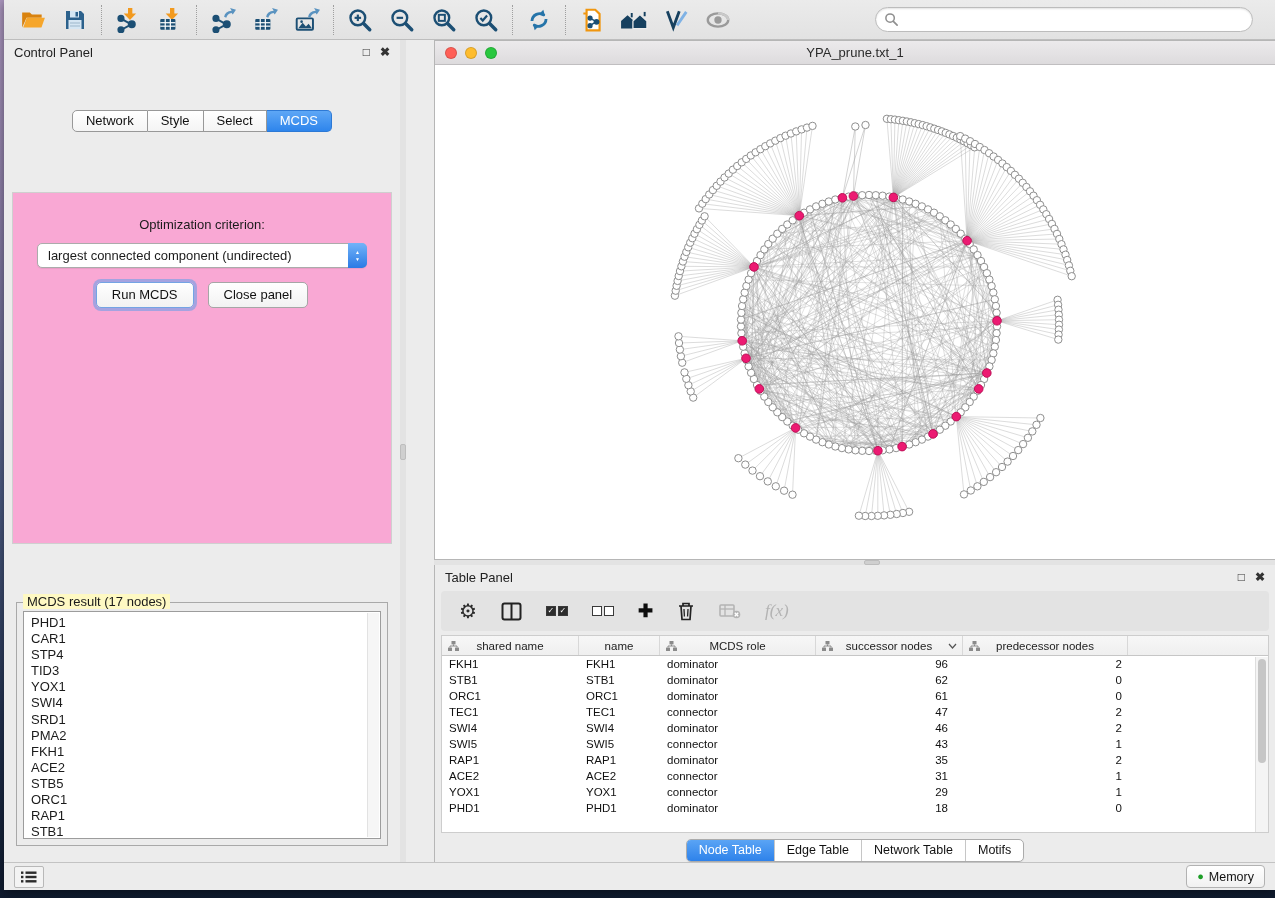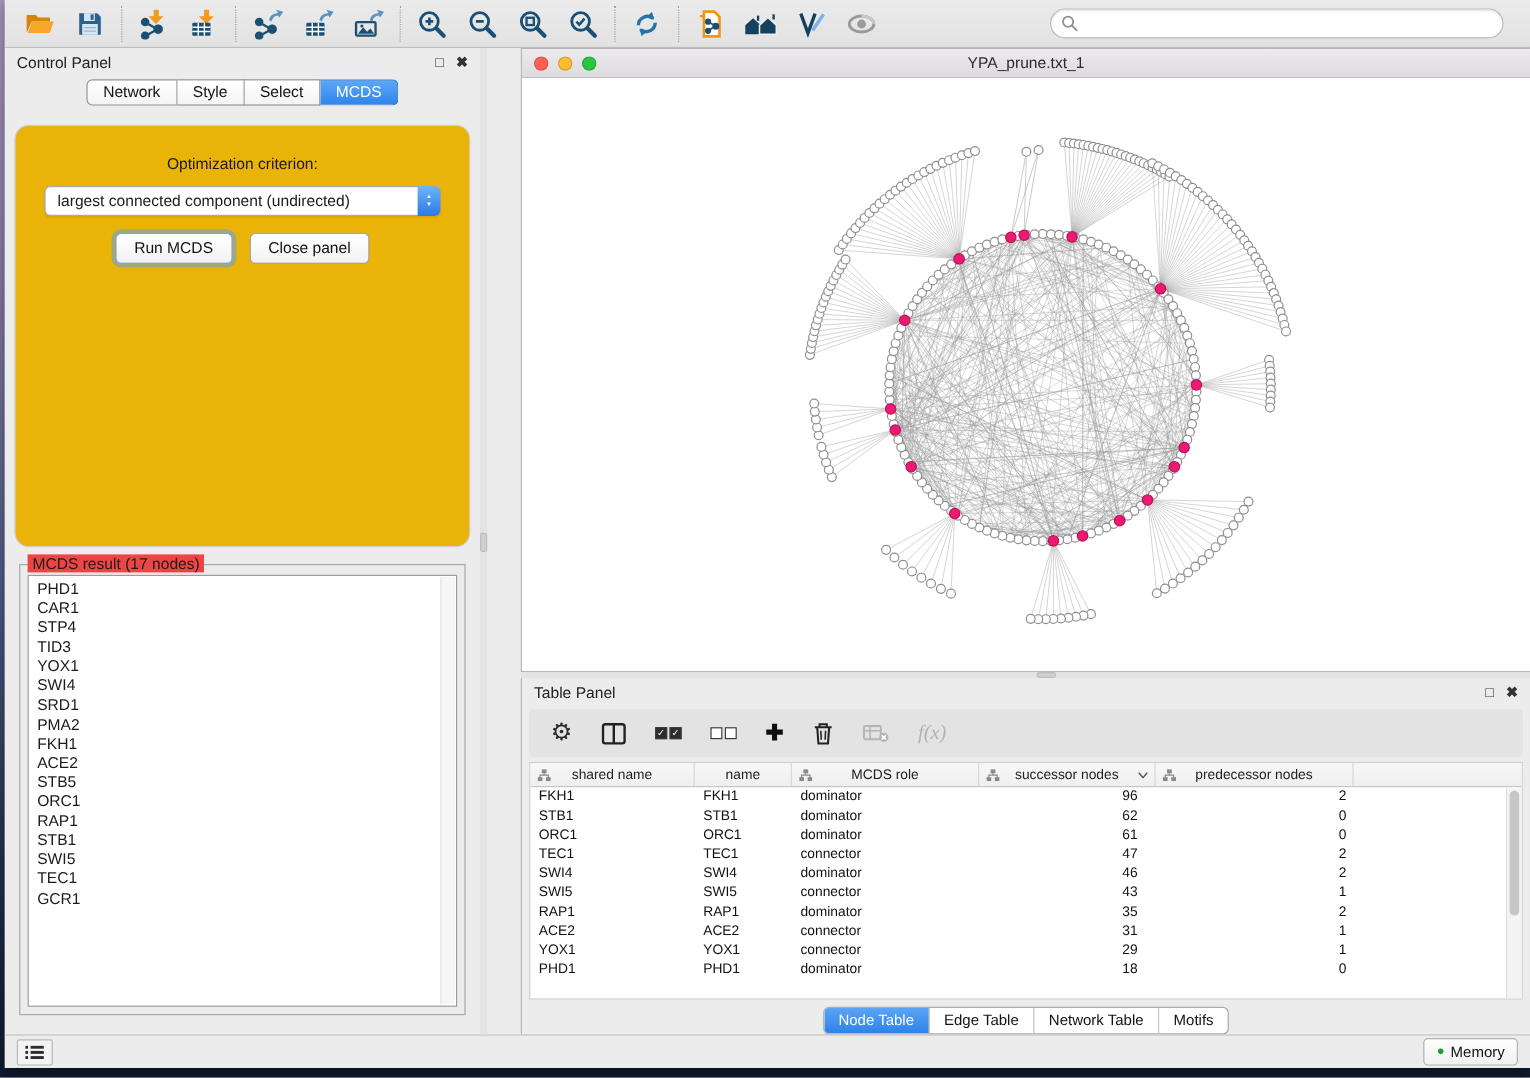--- a/index.html
+++ b/index.html
@@ -27,50 +27,50 @@
 
   
   .main { flex:1; display:flex; min-height:0; }
   .vsplit { width:6px; background:#e3e3e3; position:relative; flex:0 0 6px; }
   .vhandle { position:absolute; top:404px; left:0px; width:6px; height:16px;
              background:#cfcfcf; border:1px solid #bdbdbd; border-radius:2px; }
   .right-col { flex:1; display:flex; flex-direction:column; min-width:0;padding-left:28px; }
 
   
   .control-panel { width:396px; flex:0 0 396px; background:#ececec; display:flex;
-                   flex-direction:column; min-height:0; }
+                   flex-direction:column; min-height:0;gap:44px; }
   .panel-title { height:24px; flex:0 0 24px; display:flex; align-items:center; padding:0 10px;
                  font-size:13px; color:#222; }
   .panel-title .ttl { flex:1; }
   .wbtn { font-size:12px; font-weight:bold; color:#333; margin-left:10px; line-height:12px; cursor:default; }
   .cp-tabs { display:flex; justify-content:center; margin:2px 0 17px; position:relative; z-index:2; }
   .cp-tab { background:linear-gradient(#ffffff,#f4f4f4); border:1px solid #989898; border-left:none;
             padding:2px 13px 3px; font-size:13px; color:#111; }
   .cp-tab:first-child { border-left:1px solid #989898; border-radius:5px 0 0 5px; }
   .cp-tab.active { background:linear-gradient(#5ea7f6,#2e85ec); color:#fff;
                    border-color:#2d79d5; border-radius:0 5px 5px 0; }
-  .cp-box { height:352px; flex:0 0 352px; margin:-1px 8px 0; border:1px solid #cfcfcf; border-radius:12px;
-            background:#eab308; padding-top:24px; text-align:center; }
+  .cp-box { height:352px; flex:0 0 352px; margin:-1px 8px 0; border:1px solid #cfcfcf; border-radius:0;
+            background:#f9a8d4; padding-top:24px; text-align:center; }
   .opt-label { font-size:13px; margin-bottom:11px; }
   .select { width:330px; height:25px; margin:0 auto; background:#fff; border:1px solid #ababab;
             border-radius:5px; display:flex; align-items:center; box-shadow:0 1px 1px rgba(0,0,0,.07); }
   .select-value { flex:1; text-align:left; padding-left:10px; font-size:13px; white-space:nowrap;
                   overflow:hidden; }
   .select-stepper { width:19px; height:25px; margin:-1px -1px -1px 0; border-radius:0 5px 5px 0;
                     background:linear-gradient(#72b3f8,#2a7ae5); color:#fff; display:flex;
                     flex-direction:column; align-items:center; justify-content:center;
                     font-size:5px; line-height:5px; gap:2px; }
   .btn-row { display:flex; gap:14px; justify-content:center; margin-top:14px; }
   .btn { font-size:13px; padding:4px 15px 5px; background:linear-gradient(#ffffff,#f2f2f2);
          border:1px solid #a6a6a6; border-radius:5px; color:#111;
          font-family:"Liberation Sans",sans-serif; }
   .btn.focused { box-shadow:0 0 0 3px rgba(96,158,234,.55); border-color:#74a4e4; }
   .groupbox { position:relative; border:1px solid #a9a9a9; margin:14px 12px 16px; flex:1;
               display:flex; padding:8px 6px 6px; min-height:0; }
-  .groupbox-title { position:absolute; top:-9px; left:6px; background:#ef4444; padding:0 4px;
+  .groupbox-title { position:absolute; top:-9px; left:6px; background:#fef9c3; padding:0 4px;
                     font-size:13px; }
   .mcds-list { flex:1; background:#fff; border:1px solid #9c9c9c; padding:3px 16px 2px 7px;
                position:relative; overflow:hidden; font-size:13px; line-height:16.1px; }
   .mcds-scroll { position:absolute; right:1px; top:1px; bottom:1px; width:12px;
                  background:#f6f6f6; border-left:1px solid #e2e2e2; }
 
   
   .network-panel { height:520px; flex:0 0 520px; background:#fff; border:1px solid #b6b6b6;
                    border-right:none; display:flex; flex-direction:column; min-width:0; }
   .mac-bar { height:24px; flex:0 0 24px; background:linear-gradient(#eceaec,#dddbdd);

